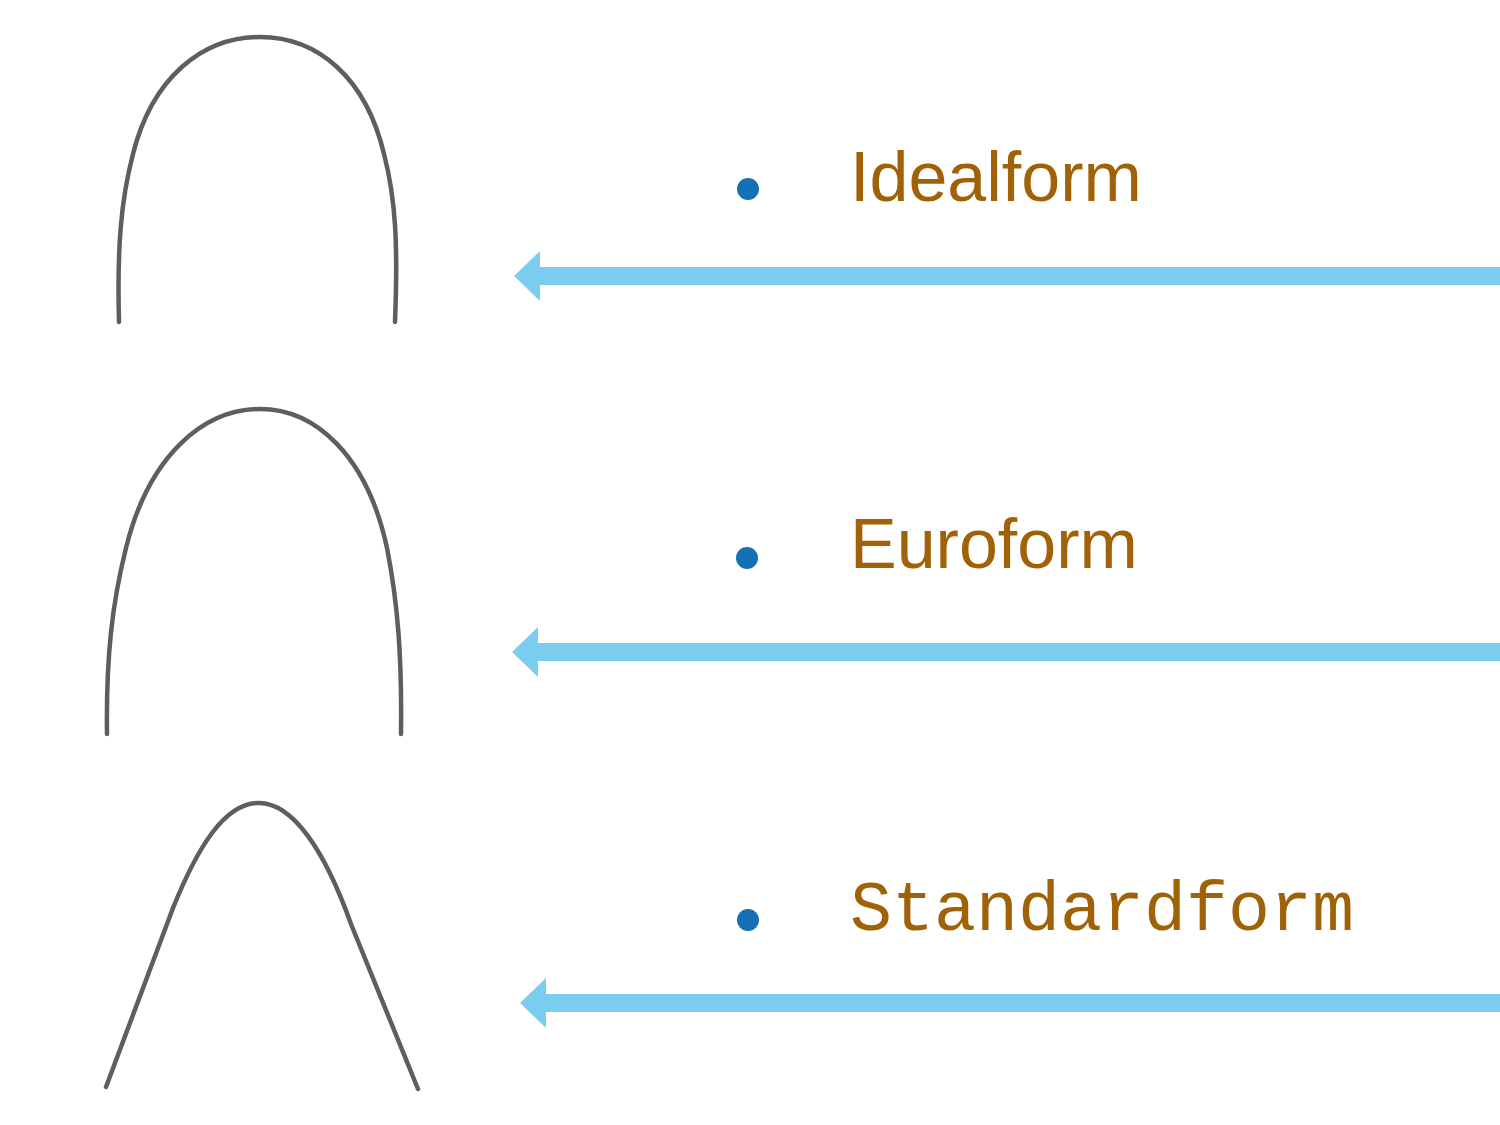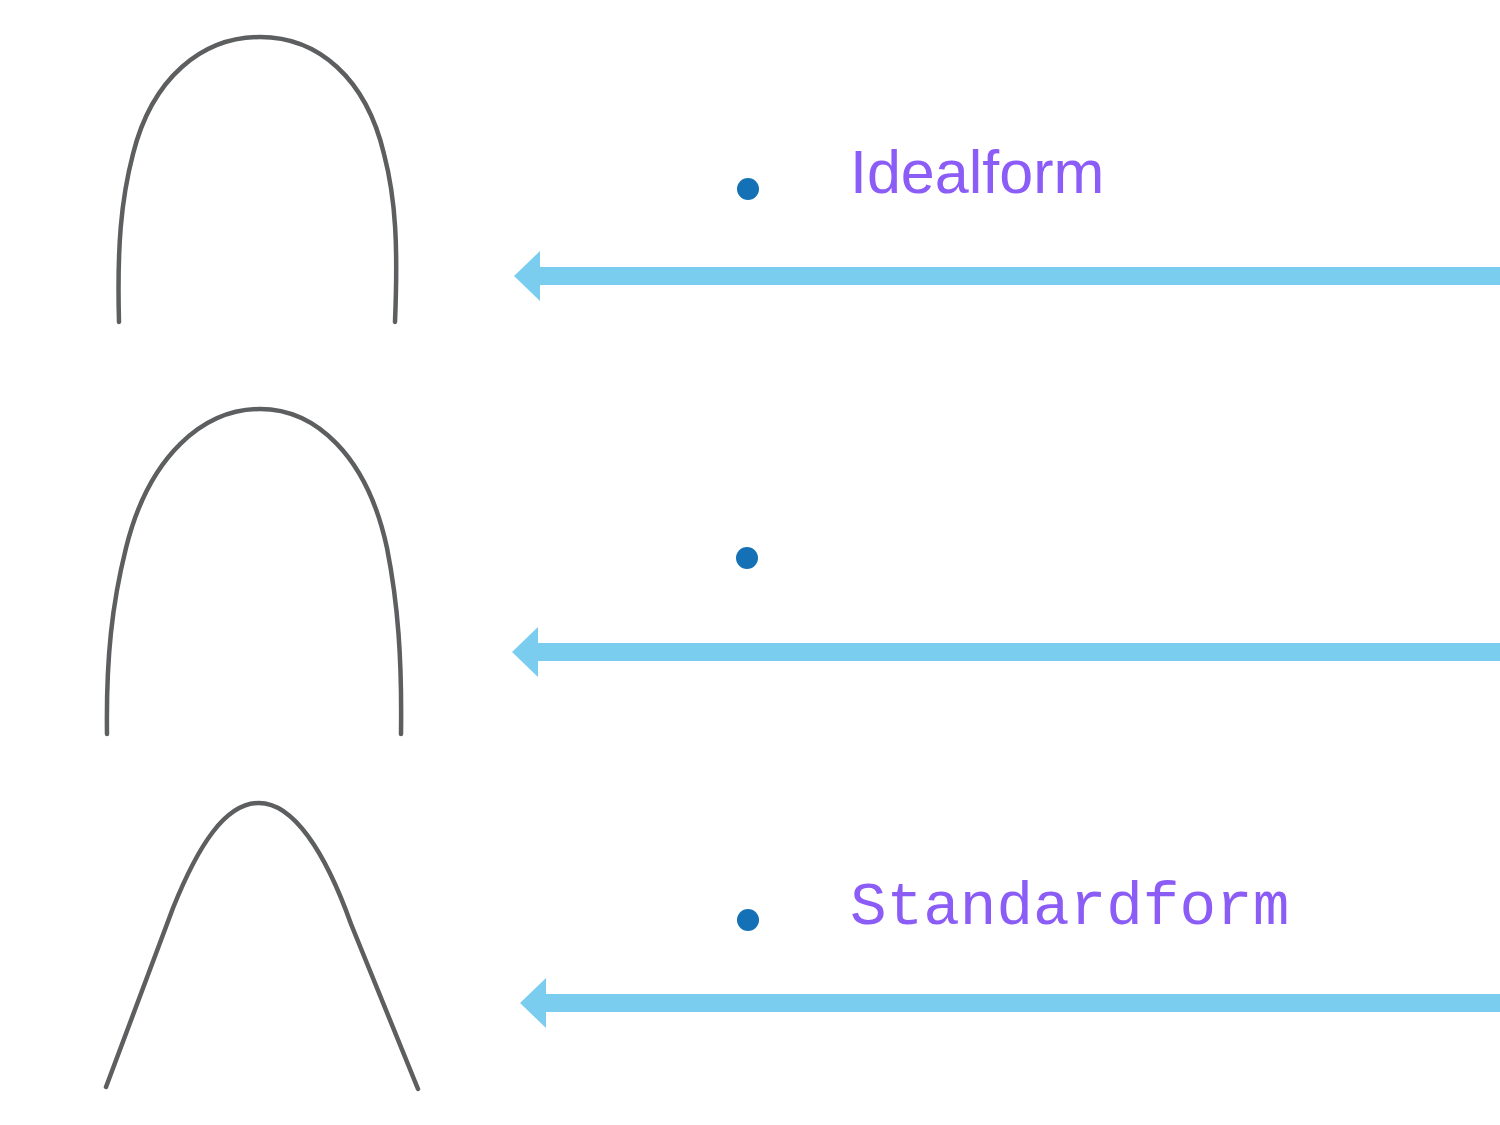--- a/index.html
+++ b/index.html
@@ -11,23 +11,23 @@
   .slide {
     position: relative;
     width: 1500px;
     height: 1125px;
     background: #ffffff;
     overflow: hidden;
   }
   .row-label {
     position: absolute;
     left: 850px;
-    font-size: 61px;
+    font-size: 70px;
     line-height: 1.0;
-    color: #8b5cf6;
+    color: #a16207;
     white-space: nowrap;
     letter-spacing: 0px;
   }
   .label-1 { top: 142px; }
   .label-2 { top: 509px; }
   .label-3 { top: 877px; font-family: Liberation Mono, monospace; }
 
   .bullet-svg { position: absolute; width: 22px; height: 22px; }
   .bullet-1 { left: 737px; top: 178px; }
   .bullet-2 { left: 736px; top: 547px; }
@@ -67,20 +67,21 @@
   </svg>
 
   <svg class="arrow-svg arrow-2" viewBox="0 0 990 52" preserveAspectRatio="none">
     <polygon points="2,26 28,1 28,17 990,17 990,35 28,35 28,51" fill="#7bcdf0"></polygon>
   </svg>
 
   <svg class="bullet-svg bullet-2" viewBox="0 0 22 22">
     <circle cx="11" cy="11" r="11" fill="#1571b5"></circle>
   </svg>
 
+  <div class="row-label label-2">Euroform</div>
 
   <svg class="wire-svg wire-3" viewBox="0 0 323 299">
     <path d="M 5 291 L 72 112 C 97 50 124 7 158 7 C 192 7 224 55 250 128 L 317 293" fill="none" stroke-width="4.5" stroke-linecap="round" stroke="#5c5e60"></path>
   </svg>
 
   <svg class="arrow-svg arrow-3" viewBox="0 0 982 52" preserveAspectRatio="none">
     <polygon points="2,26 28,1 28,17 982,17 982,35 28,35 28,51" fill="#7bcdf0"></polygon>
   </svg>
 
   <svg class="bullet-svg bullet-3" viewBox="0 0 22 22">

